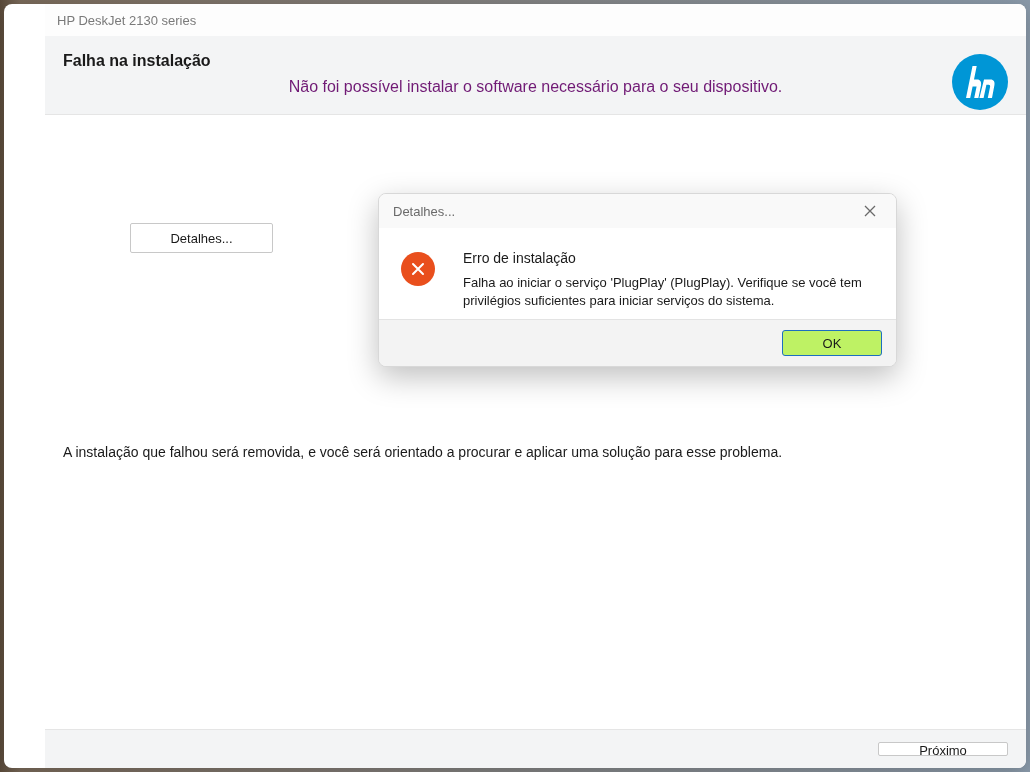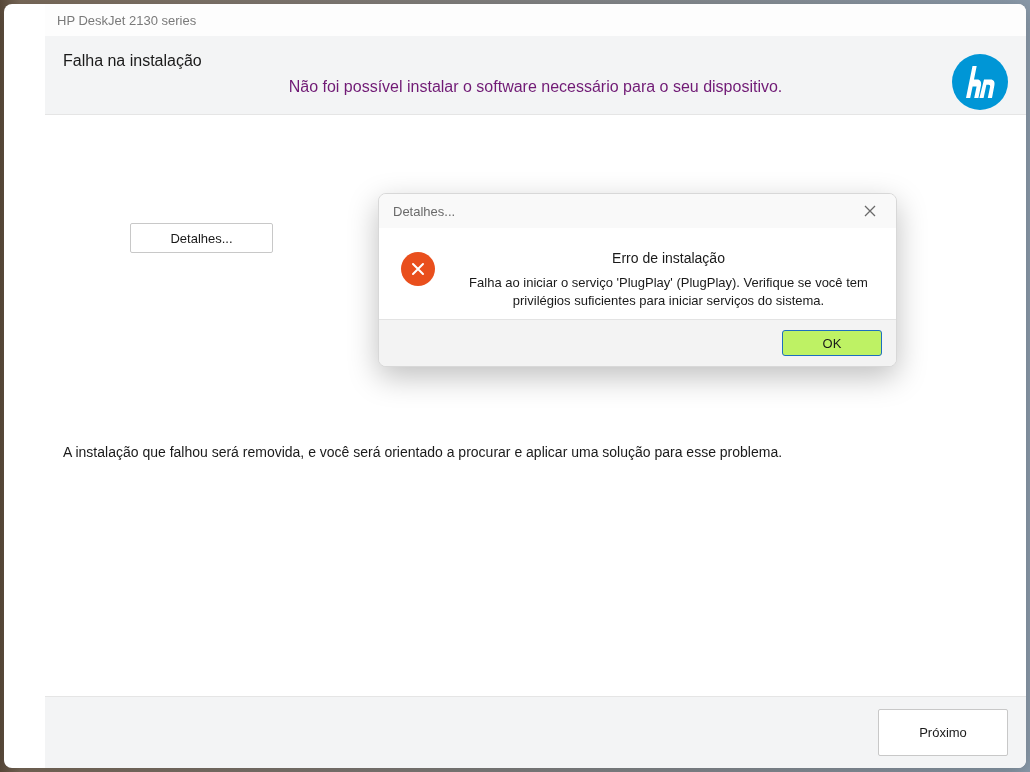--- a/index.html
+++ b/index.html
@@ -34,21 +34,21 @@
       align-items: center;
     }
     .header {
       background: #f3f4f5;
       border-bottom: 1px solid #e5e5e5;
       padding: 16px 18px 18px 18px;
       position: relative;
     }
     .header h1 {
       font-size: 16px;
-      font-weight: 400;
+      font-weight: 700;
       color: #1a1a1a;
       margin-bottom: 8px;
     }
     .header p {
       font-size: 16px;
       color: #701a75;
       text-align: center;
     }
     .hp-logo {
       position: absolute;
@@ -83,21 +83,21 @@
 
     .footer {
       background: #f3f4f5;
       border-top: 1px solid #e5e5e5;
       padding: 12px 18px;
       display: flex;
       justify-content: flex-end;
     }
     .next-btn {
       width: 130px;
-      height: 47px;
+      height: 14px;
       background: #ffffff;
       border: 1px solid #c8c8c8;
       border-radius: 2px;
       font-size: 13px;
       color: #1a1a1a;
       cursor: pointer;
     }
 
     .dialog {
       position: absolute;
@@ -128,21 +128,20 @@
       display: flex; align-items: center; justify-content: center;
       color: #6a6a6a;
       cursor: pointer;
     }
     .dialog-close svg { width: 12px; height: 12px; }
     .dialog-body {
       background: #ffffff;
       padding: 22px 22px 10px 22px;
       display: flex;
       gap: 28px;
-      text-align: center;
     }
     .error-icon {
       width: 34px; height: 34px;
       flex-shrink: 0;
       background: #e94f1d;
       border-radius: 50%;
       display: flex; align-items: center; justify-content: center;
       color: #fff;
       margin-top: 2px;
     }

